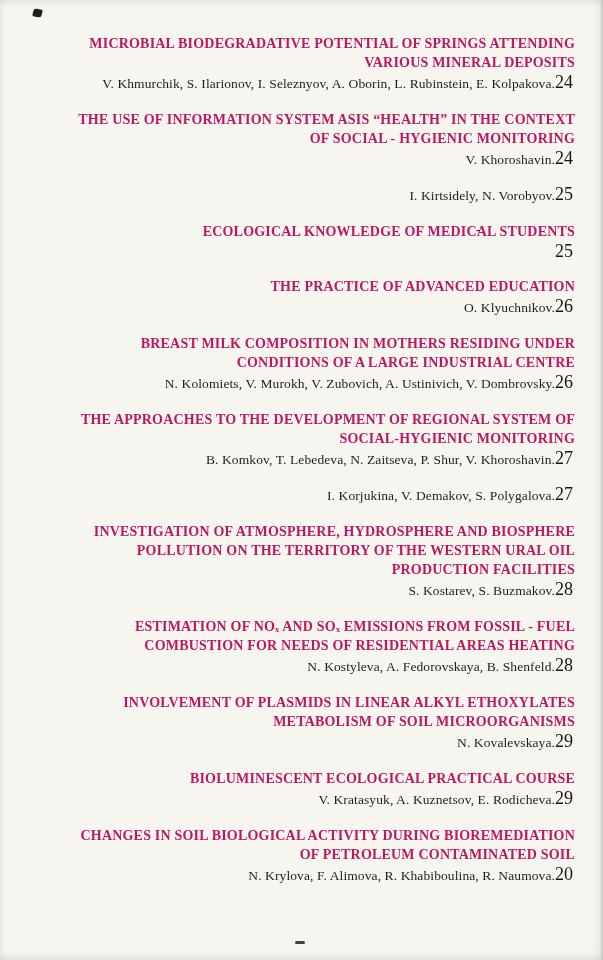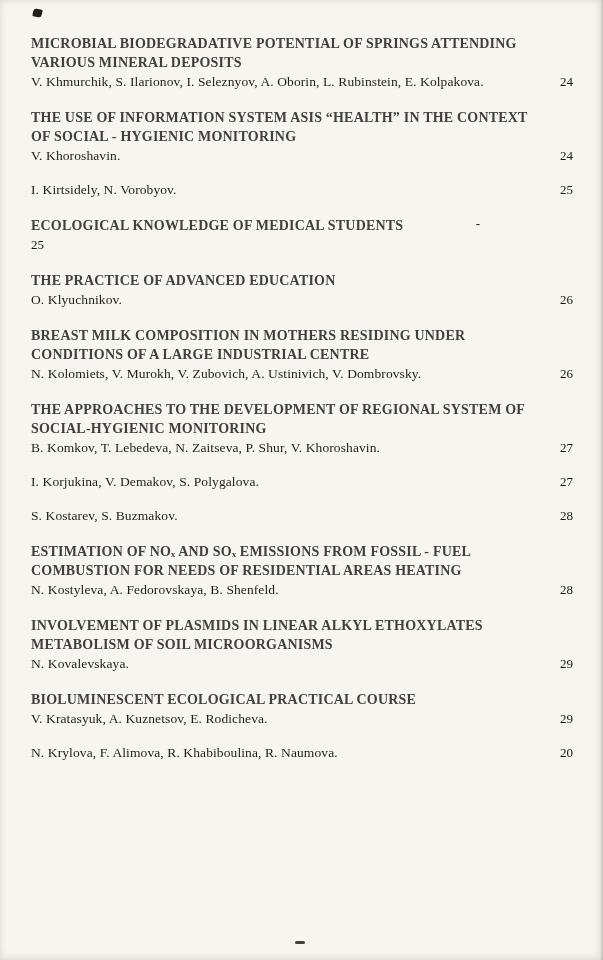--- a/index.html
+++ b/index.html
@@ -25,36 +25,37 @@
   .entry {
     position: relative;
     margin-bottom: 18px;
   }
   .entry-title {
     font-weight: bold;
     font-size: 14px;
     line-height: 19px;
     letter-spacing: 0.2px;
     white-space: pre-line;
-    color: #404040;
+    color: #be185d;
+    text-align: right;
   }
   .byline {
     display: flex;
-    justify-content: space-between;
+    justify-content: flex-end;
     align-items: baseline;
     margin-top: 2px;
     font-size: 13.5px;
     line-height: 16px;
     color: #221d18;
   }
   .authors {
     letter-spacing: 0.1px;
   }
   .pagenum {
-    font-size: 13px;
+    font-size: 18px;
     padding-right: 2px;
     color: #1a150f;
   }
   .stray-mark {
     position: absolute;
     top: 0;
     right: 95px;
     font-size: 13px;
     font-weight: bold;
     color: #2a251f;
@@ -161,20 +162,23 @@
 
   <div class="entry">
 
     <div class="byline">
       <span class="authors">I. Korjukina, V. Demakov, S. Polygalova.</span>
       <span class="pagenum">27</span>
     </div>
   </div>
 
   <div class="entry">
+    <div class="entry-title">INVESTIGATION OF ATMOSPHERE, HYDROSPHERE AND BIOSPHERE
+POLLUTION ON THE TERRITORY OF THE WESTERN URAL OIL
+PRODUCTION FACILITIES</div>
 
     <div class="byline">
       <span class="authors">S. Kostarev, S. Buzmakov.</span>
       <span class="pagenum">28</span>
     </div>
   </div>
 
   <div class="entry">
     <div class="entry-title">ESTIMATION OF NOₓ AND SOₓ EMISSIONS FROM FOSSIL - FUEL
 COMBUSTION FOR NEEDS OF RESIDENTIAL AREAS HEATING</div>
@@ -198,20 +202,22 @@
   <div class="entry">
     <div class="entry-title">BIOLUMINESCENT ECOLOGICAL PRACTICAL COURSE</div>
 
     <div class="byline">
       <span class="authors">V. Kratasyuk, A. Kuznetsov, E. Rodicheva.</span>
       <span class="pagenum">29</span>
     </div>
   </div>
 
   <div class="entry">
+    <div class="entry-title">CHANGES IN SOIL BIOLOGICAL ACTIVITY DURING BIOREMEDIATION
+OF PETROLEUM CONTAMINATED SOIL</div>
 
     <div class="byline">
       <span class="authors">N. Krylova, F. Alimova, R. Khabiboulina, R. Naumova.</span>
       <span class="pagenum">20</span>
     </div>
   </div>
 </div>
   <div class="artifact mark-bottom-center"></div>
   <div class="artifact edge-shade"></div>
 </div>

